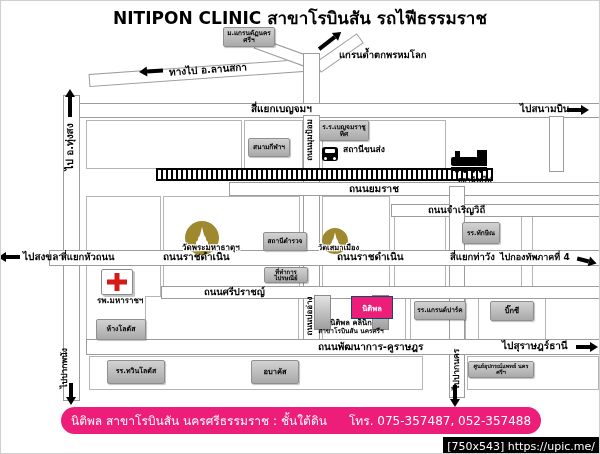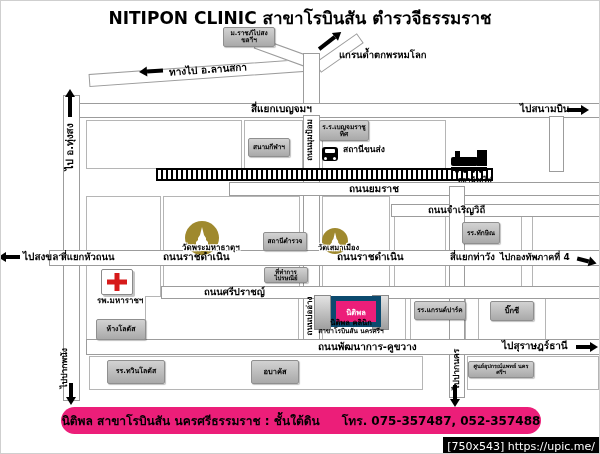--- a/index.html
+++ b/index.html
@@ -44,36 +44,36 @@
         background:#fff;box-shadow:9px 0 0 #fff;}
   .loco{position:absolute;width:38px;height:24px;}
   .loco div{position:absolute;background:#000;}
   .loco .stack{left:4px;top:2px;width:5px;height:8px;}
   .loco .boiler{left:0;top:8px;width:27px;height:9px;border-radius:2px;}
   .loco .cab{right:2px;top:1px;width:10px;height:16px;}
   .loco .base{left:0;bottom:2px;width:36px;height:4px;}
   .loco .wheels{left:4px;bottom:0;width:4px;height:4px;border-radius:50%;
         box-shadow:8px 0 #000,16px 0 #000,24px 0 #000;}
   .bldg{position:absolute;background:linear-gradient(#e3e3e3,#9f9f9f);border:1px solid #8a8a8a;}
-  .pinkbox{position:absolute;background:#ec1e79;border:5px solid #0c4a6e;color:#fff;
+  .pinkbox{position:absolute;background:#ec1e79;border:1px solid #0c4a6e;color:#fff;
         display:flex;align-items:center;justify-content:center;
-        font-size:7.5px;font-weight:bold;}
+        font-size:7.5px;font-weight:bold;margin-left:20px;}
   .clab{position:absolute;font-weight:bold;text-align:center;line-height:1;white-space:nowrap;}
   .banner{position:absolute;left:60px;top:406px;width:480px;height:27px;background:#ec1e79;
-        border-radius:14px;color:#000000;display:flex;align-items:center;justify-content:center;
-        gap:22px;font-weight:bold;font-size:12px;white-space:nowrap;}
+        border-radius:14px;color:#ffffff;display:flex;align-items:center;justify-content:center;
+        gap:22px;font-weight:normal;font-size:12px;white-space:nowrap;}
   .wm{position:absolute;right:0;top:436px;height:18px;background:#000;color:#fff;
         font-size:11px;display:flex;align-items:center;padding:0 4px;}
 </style>
 </head>
 <body>
 
 <div id="stage">
 
-  <div class="title">NITIPON CLINIC สาขาโรบินสัน ตำรวจีธรรมราช</div>
+  <div class="title">NITIPON CLINIC สาขาโรบินสัน รถไฟีธรรมราช</div>
 
   <div class="blk" style="left:85px;top:119px;width:154px;height:47px"></div>
   <div class="blk" style="left:243px;top:119px;width:57px;height:47px"></div>
   <div class="blk" style="left:321px;top:119px;width:122px;height:47px"></div>
   <div class="blk" style="left:85px;top:195px;width:73px;height:53px"></div>
   <div class="blk" style="left:162px;top:195px;width:135px;height:53px"></div>
   <div class="blk" style="left:321px;top:195px;width:66px;height:53px"></div>
   <div class="blk" style="left:393px;top:215px;width:50px;height:34px"></div>
   <div class="blk" style="left:461px;top:215px;width:58px;height:34px"></div>
   <div class="blk" style="left:531px;top:215px;width:66px;height:34px"></div>
@@ -108,21 +108,21 @@
   <div class="rail" style="left:155px;top:167px;width:337px;height:9px"></div>
   <div class="loco" style="left:450px;top:148px">
     <div class="stack"></div>
       <div class="boiler"></div>
       <div class="cab"></div>
       <div class="base"></div>
       <div class="wheels"></div>
   </div>
   <div class="rlab" style="left:457px;top:176px;font-size:7px">สถานีรถไฟ</div>
 
-  <div class="gbox" style="left:222px;top:26px;width:48px;height:16px">ม.ราชภัไปสงขลาีฯ</div>
+  <div class="gbox" style="left:222px;top:26px;width:48px;height:16px">ม.แกรนดัฏนครศรีฯ</div>
   <div class="ar ar-r" style="left:316px;top:40px;width:20px;height:4px;transform:rotate(-38deg)"></div>
   <div class="rlab" style="left:338px;top:49px;font-size:9.5px">แกรนด้ำตกพรหมโลก</div>
   <div class="ar ar-l" style="left:146px;top:68px;width:16px;height:4px;transform:rotate(-4deg)"></div>
   <div class="rlab" style="left:168px;top:64px;transform:rotate(-4deg)">ทางไป อ.ลานสกา</div>
   <div class="ar ar-u" style="left:67px;top:96px;width:4px;height:20px"></div>
   <div class="vlab" style="left:29px;top:141px;width:80px;font-size:10px">ไป อ.ทุ่งสง</div>
 
   <div class="rlab" style="left:250px;top:103px">สี่แยกเบญจมฯ</div>
   <div class="rlab" style="left:519px;top:103px">ไปสนามบิน</div>
   <div class="ar ar-r" style="left:566px;top:107px;width:14px;height:4px"></div>
@@ -171,21 +171,21 @@
   <div class="gbox" style="left:95px;top:318px;width:46px;height:17px;font-size:7px">ห้างโลตัส</div>
   <div class="vlab" style="left:281px;top:311px;width:56px;font-size:8px">ถนนบ่ออ่าง</div>
   <div class="bldg" style="left:313px;top:294px;width:15px;height:33px"></div>
   <div class="bldg" style="left:371px;top:294px;width:15px;height:33px"></div>
   <div class="pinkbox" style="left:330px;top:295px;width:40px;height:21px">นิติพล</div>
   <div class="clab" style="left:320px;top:318px;width:60px;font-size:7.5px">นิติพล คลินิก</div>
   <div class="clab" style="left:313px;top:327px;width:74px;font-size:6.5px">สาขาโรบินสัน นครศรีฯ</div>
   <div class="gbox" style="left:413px;top:300px;width:48px;height:15px">รร.แกรนด์ปาร์ค</div>
   <div class="gbox" style="left:489px;top:300px;width:40px;height:16px;font-size:7.5px">บิ๊กซี</div>
 
-  <div class="rlab" style="left:317px;top:341px">ถนนพัฒนาการ-คูขวาง</div>
+  <div class="rlab" style="left:317px;top:341px">ถนนพัฒนาการ-คูราษฎร</div>
   <div class="rlab" style="left:501px;top:340px">ไปสุราษฎร์ธานี</div>
   <div class="ar ar-r" style="left:575px;top:344px;width:14px;height:4px"></div>
 
   <div class="vlab" style="left:40px;top:363px;width:46px">ไปปากพนัง</div>
   <div class="ar ar-d" style="left:68px;top:382px;width:4px;height:14px"></div>
   <div class="gbox" style="left:250px;top:359px;width:44px;height:20px;font-size:7.5px">อบาคัส</div>
   <div class="gbox" style="left:106px;top:359px;width:54px;height:20px;font-size:7px">รร.ทวินโลตัส</div>
   <div class="vlab" style="left:432px;top:364px;width:46px">ไปปากนคร</div>
   <div class="ar ar-d" style="left:452px;top:384px;width:4px;height:14px"></div>
   <div class="gbox" style="left:467px;top:360px;width:62px;height:13px;font-size:5.5px">ศูนย์อุปกรณ์แพทย์ นครศรีฯ</div>

